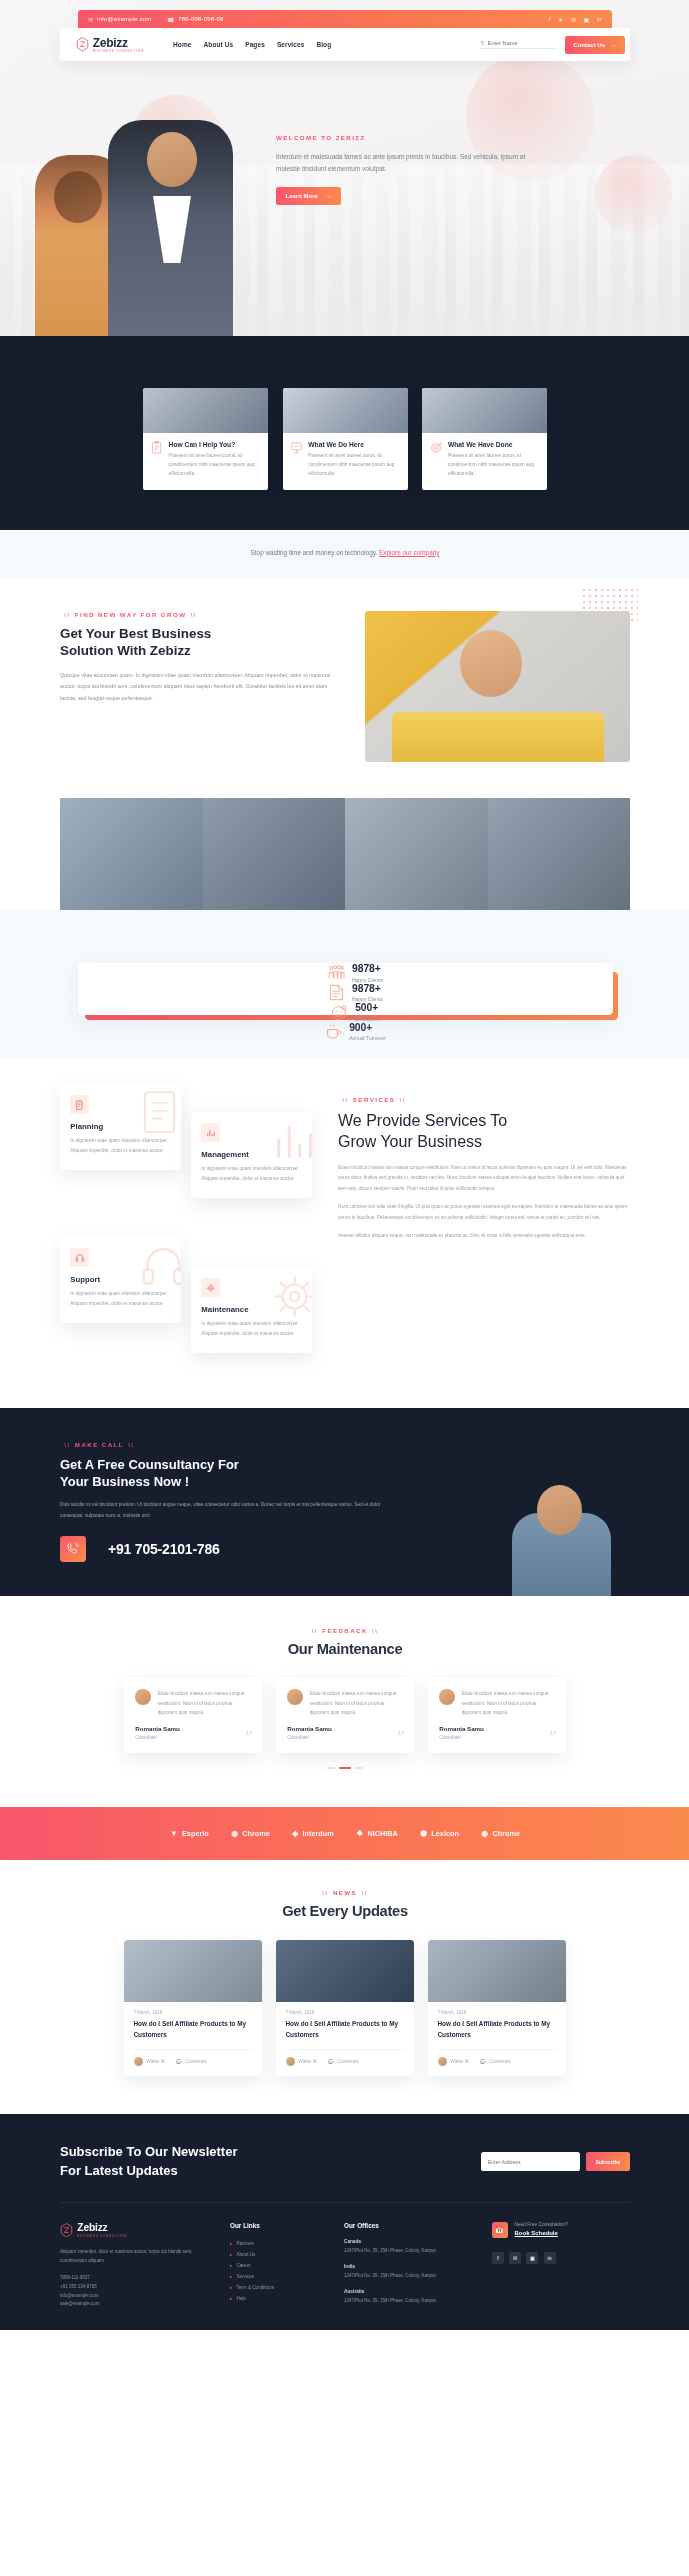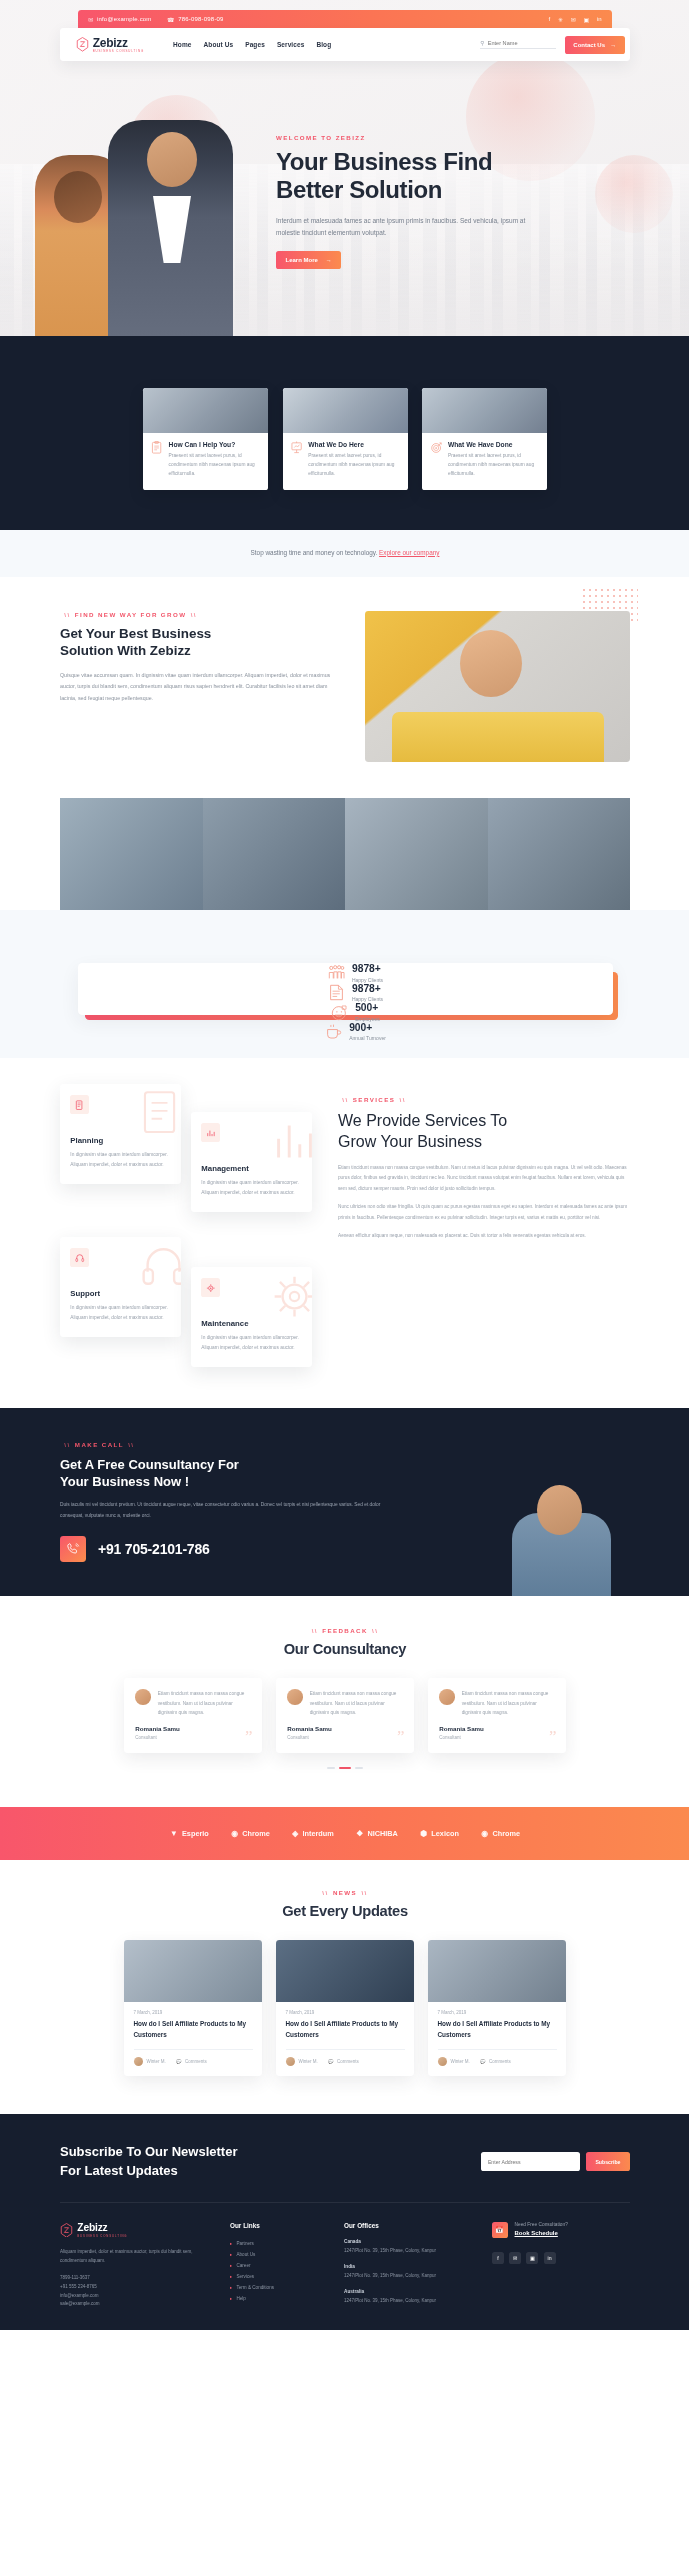--- a/index.html
+++ b/index.html
@@ -235,32 +235,32 @@
   .sc2 { left: 131px; top: 28px; }
   .sc3 { left: 0; top: 153px; }
   .sc4 { left: 131px; top: 183px; }
   .svc-ico-box {
     width: 19px; height: 19px; border-radius: 2.6px; background: #fdeeea;
     display: flex; align-items: center; justify-content: center; color: #f2566a;
   }
   .svc-ghost {
     position: absolute; right: -8.6px; top: 3.4px; width: 53px; height: 53px; color: #fbe0da; opacity: .9;
   }
-  .svc-h { font-size: 7.8px; font-weight: bold; color: #1f2a3c; margin-top: 22px; }
+  .svc-h { font-size: 7.8px; font-weight: bold; color: #1f2a3c; margin-top: 8px; }
   .svc-p { font-size: 4.8px; color: #99a1ac; line-height: 2; margin-top: 5.2px; }
   .svc-right { flex: 1; padding-top: 12px; }
   .svc-title { font-size: 16px; font-weight: normal; color: #222a38; line-height: 1.32; margin-top: 7px; }
   .svc-body { font-size: 4.7px; color: #98a0ab; line-height: 2.25; margin-top: 10.3px; }
   .svc-body p + p { margin-top: 7.8px; }
 
   
   .consult { background: #161e2e; position: relative; padding: 33px 0 34px 60px; overflow: hidden; }
   .consult-title { font-size: 13px; font-weight: bold; color: #fff; line-height: 1.35; margin-top: 7.8px; }
   .consult-p { font-size: 4.8px; color: #9aa3b1; line-height: 2.1; margin-top: 9.5px; width: 328px; }
-  .phone-row { display: flex; align-items: center; gap: 12px; margin-top: 15.5px; }
+  .phone-row { display: flex; align-items: center; gap: 22px; margin-top: 15.5px; }
   .phone-box {
     width: 26px; height: 26px; border-radius: 3.4px;
     background: linear-gradient(140deg,#f8566b,#fb8e4c);
     display: flex; align-items: center; justify-content: center; color: #fff;
   }
   .phone-num { font-size: 14px; font-weight: bold; color: #fff; letter-spacing: -0.2px; }
   .consult-person {
     position: absolute; right: 65px; bottom: 0; width: 129px; height: 116px;
   }
   .consult-person .cp-body {
@@ -423,24 +423,20 @@
       </div>
     </nav>
 
     <div class="hero-person">
       <div class="person p-woman"></div>
       <div class="person p-man"></div>
     </div>
 
     <div class="hero-copy">
       <div class="eyebrow">WELCOME TO ZEBIZZ</div>
-      <h1 class="hero-title">
-        <span>Your Business Find</span><br>
-        <span>Better Solution</span>
-      </h1>
       <p class="hero-desc">Interdum et malesuada fames ac ante ipsum primis in faucibus. Sed vehicula, ipsum at molestie tincidunt elementum volutpat.</p>
       <button class="btn-learn">
         <span>Learn More</span>
         <span>→</span>
       </button>
     </div>
   </section>
 
   <section class="features">
     <div class="feat-cards">
@@ -680,21 +676,21 @@
     </div>
     <div class="consult-person">
       <div class="cp-body"></div>
       <div class="cp-head"></div>
     </div>
   </section>
 
   <section class="testi">
     <div class="center">
       <div class="eyebrow with-ticks">FEEDBACK</div>
-      <h2 class="sec-title">Our Counsultancy</h2>
+      <h2 class="sec-title">Our Maintenance</h2>
     </div>
     <div class="testi-cards">
 
       <div class="testi-card">
         <div class="t-top">
           <div class="t-avatar"></div>
           <div class="t-quote">Etiam tincidunt massa non massa congue vestibulum. Nam ut id lacus pulvinar dignissim quis magna.</div>
         </div>
         <div class="t-name">Romania Samu</div>
         <div class="t-role">Consultant</div>

